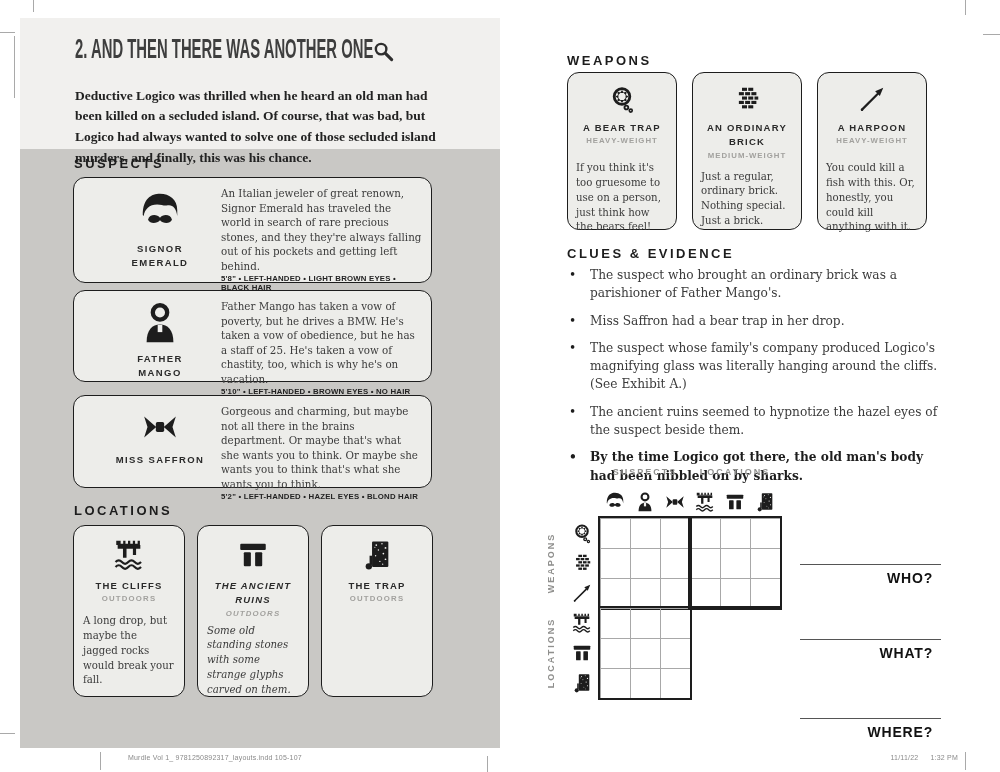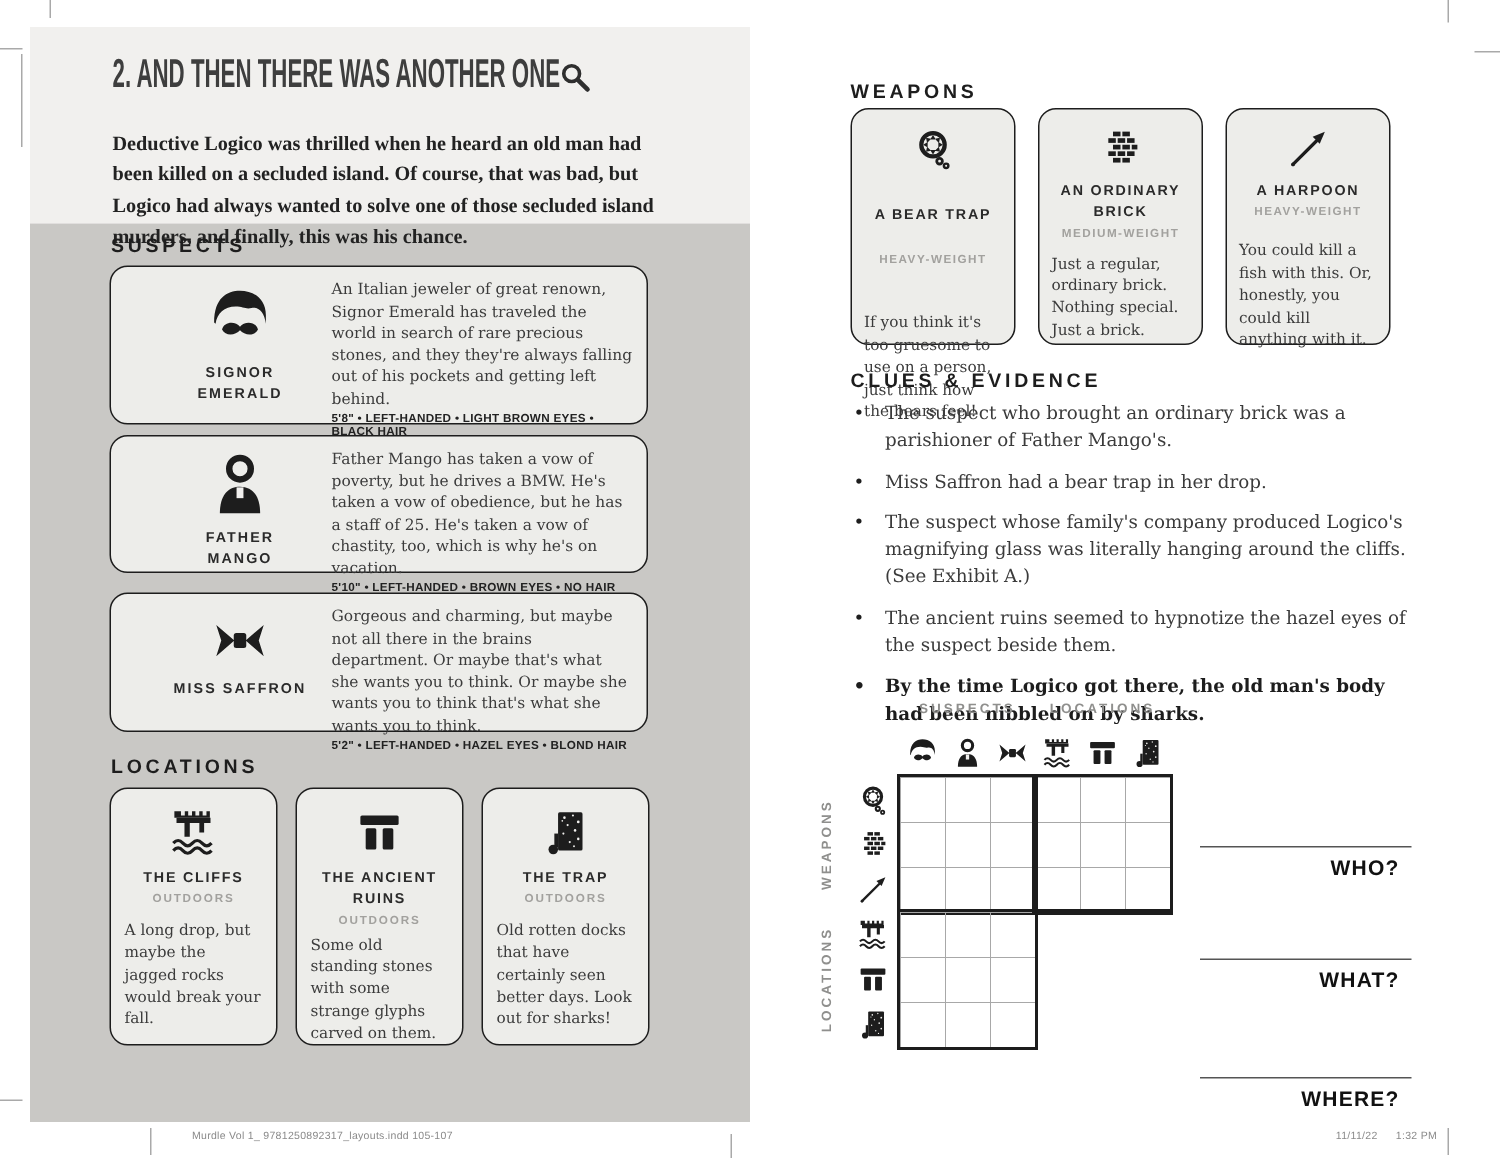--- a/index.html
+++ b/index.html
@@ -220,41 +220,40 @@
 
   <div class="card loc-card" style="left:73px;">
     <svg class="l-icon">
         <use href="#sym-cliffs"></use>
       </svg>
     <div class="l-name">THE CLIFFS</div>
     <div class="l-type">OUTDOORS</div>
     <div class="l-desc">A long drop, but maybe the jagged rocks would break your fall.</div>
   </div>
 
-  <div class="card loc-card" style="left:197px;">
+  <div class="card loc-card" style="left:197px;font-style:italic;">
     <svg class="l-icon">
         <use href="#sym-ruins"></use>
       </svg>
     <div class="l-name">THE ANCIENT RUINS</div>
     <div class="l-type">OUTDOORS</div>
     <div class="l-desc" style="margin-top:6px;">Some old standing stones with some strange glyphs carved on them.</div>
   </div>
 
   <div class="card loc-card" style="left:321px;">
     <svg class="l-icon">
         <use href="#sym-docks"></use>
       </svg>
     <div class="l-name">THE TRAP</div>
     <div class="l-type">OUTDOORS</div>
-    <div class="l-desc">Old rotten docks that have certainly seen better days. Look out for sharks!</div>
   </div>
 
   <div class="sec-head" style="left:567px;top:53px;">WEAPONS</div>
 
-  <div class="card weapon-card" style="left:567px;gap:16px;">
+  <div class="card weapon-card" style="left:567px;">
     <svg class="w-icon">
         <use href="#sym-beartrap"></use>
       </svg>
     <div class="w-name">A BEAR TRAP</div>
     <div class="w-weight">HEAVY-WEIGHT</div>
     <div class="w-desc" style="margin-top:16px;">If you think it's too gruesome to use on a person, just think how the bears feel!</div>
   </div>
 
   <div class="card weapon-card" style="left:692px;">
     <svg class="w-icon">

